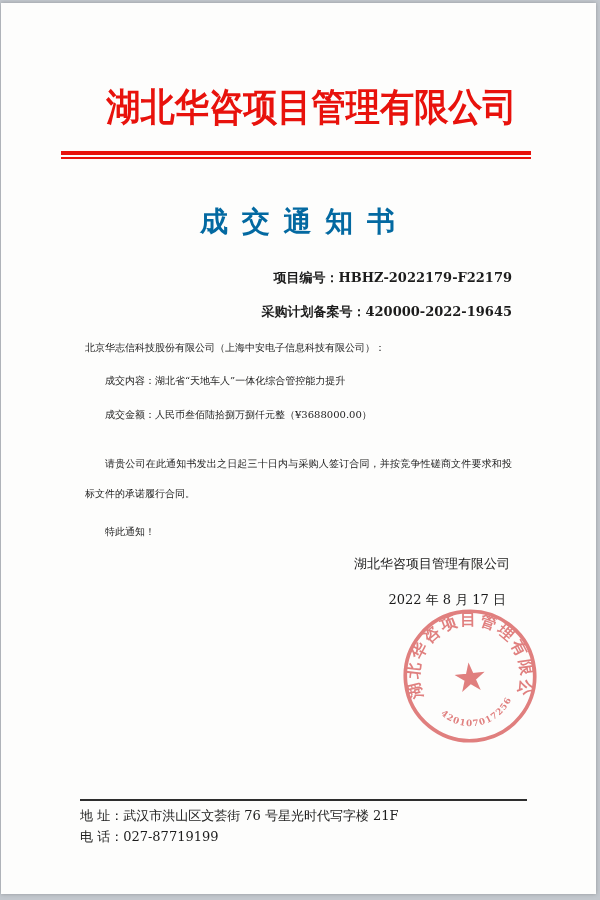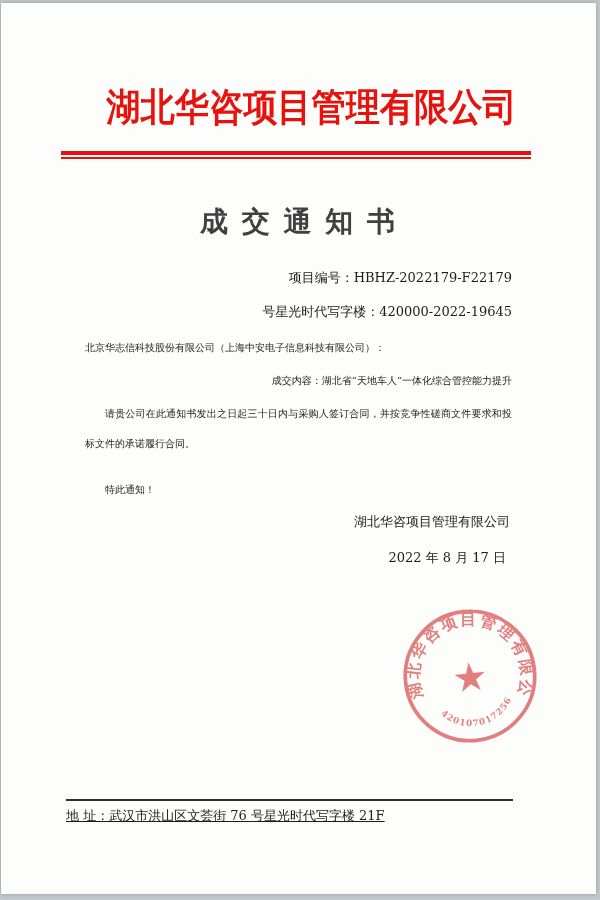--- a/index.html
+++ b/index.html
@@ -16,40 +16,40 @@
     margin-top:84px; text-align:center; font-weight:bold;
     font-size:38px; line-height:40px; white-space:nowrap;
     transform:scaleX(.9); transform-origin:center; letter-spacing:0;
   }
   .red-rule {
     margin:24px -19px 0 -24px; height:8px;
     border-top:4px solid #e8120c; border-bottom:2px solid #e8120c;
   }
   .doc-title {
     margin-top:46px; text-align:center; font-weight:bold;
-    font-size:28px; line-height:34px; letter-spacing:2px; color:#404040;
+    font-size:28px; line-height:34px; letter-spacing:2px; color:#0369a1;
   }
-  .meta { margin-top:22px; text-align:right; font-size:13px; line-height:34px; }
+  .meta { margin-top:22px; text-align:right; font-size:13px; line-height:34px;font-weight:bold; }
   .meta .row { white-space:nowrap; }
 
   .body-text { margin-top:4px; font-size:10px; line-height:30px; text-align:justify; }
   .recipient { text-indent:0; }
   .para { text-indent:2em; }
-  .award-line { text-indent:2em; line-height:32px; margin-top:2px; text-align:right; }
-  .para2 { margin-top:2px; }
-  .closing { text-indent:2em; margin-top:16px; }
+  .award-line { text-indent:2em; line-height:32px; margin-top:2px; text-align:left; }
+  .para2 { margin-top:18px; }
+  .closing { text-indent:2em; margin-top:8px; }
 
   .signature { margin-top:2px; text-align:right; font-size:13px; line-height:30px; }
   .signature .sig-company { padding-right:2px; }
   .signature .sig-date { padding-right:6px; margin-top:6px; }
 
   .footer {
-    position:absolute; left:65px; top:712px; width:447px;
+    position:absolute; left:79px; top:712px; width:447px;
     border-top:2px solid #2e2e2e; padding-top:4px;
-    font-size:13px; line-height:21px;text-decoration:underline;
+    font-size:13px; line-height:21px;
   }
 
   .seal {
     position:absolute; left:392px; top:596px; width:154px; height:154px;
     mix-blend-mode:multiply; opacity:.85; transform:rotate(-6deg);
     pointer-events:none;
   }
   .seal text { font-family:"DejaVu Serif","Liberation Serif",serif; font-weight:bold; }
 </style>
 </head>
@@ -60,37 +60,39 @@
     <div class="content">
 
       <div class="letterhead" style="color:#e8120c;">湖北华咨项目管理有限公司</div>
 
       <div class="red-rule"></div>
 
       <div class="doc-title">成 交 通 知 书</div>
 
       <div class="meta">
         <div class="row"><span>项目编号：</span><span>HBHZ-2022179-F22179</span></div>
-        <div class="row"><span>号星光时代写字楼：</span><span>420000-2022-19645</span></div>
+        <div class="row"><span>采购计划备案号：</span><span>420000-2022-19645</span></div>
       </div>
 
       <div class="body-text">
         <p class="recipient">北京华志信科技股份有限公司（上海中安电子信息科技有限公司）：</p>
         <p class="award-line">成交内容：湖北省“天地车人”一体化综合管控能力提升</p>
+        <p class="award-line">成交金额：人民币叁佰陆拾捌万捌仟元整（¥3688000.00）</p>
         <p class="para para2">请贵公司在此通知书发出之日起三十日内与采购人签订合同，并按竞争性磋商文件要求和投标文件的承诺履行合同。</p>
         <p class="closing">特此通知！</p>
       </div>
 
       <div class="signature">
         <div class="sig-company">湖北华咨项目管理有限公司</div>
         <div class="sig-date">2022 年 8 月 17 日</div>
       </div>
 
       <div class="footer">
         <div>地 址：武汉市洪山区文荟街 76 号星光时代写字楼 21F</div>
+        <div>电 话：027-87719199</div>
       </div>
 
     </div>
 
     <svg class="seal" viewBox="0 0 150 150" aria-hidden="true">
       <defs>
         <path id="sealArcTop" d="M 29.7,96.1 A 50,50 0 1 1 120.3,96.1" fill="none"></path>
         <path id="sealArcBottom" d="M 36,99 A 43,43 0 0 0 114,99" fill="none"></path>
       </defs>
       <circle cx="75" cy="75" r="63" fill="none" stroke="#dd6a6a" stroke-width="3.6"></circle>

